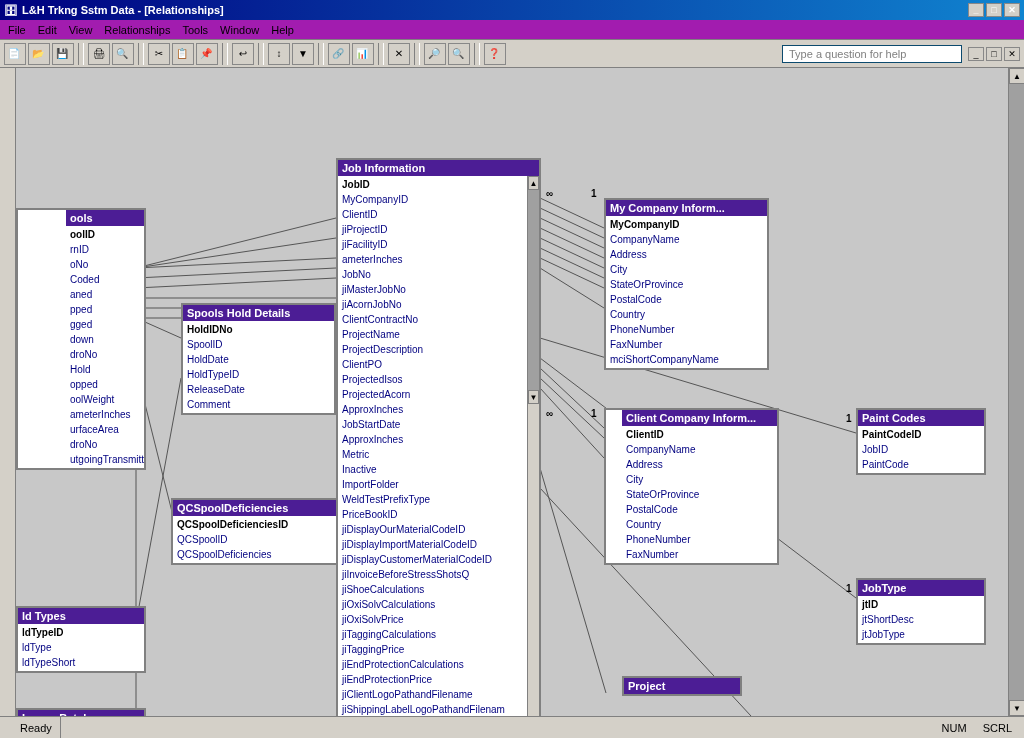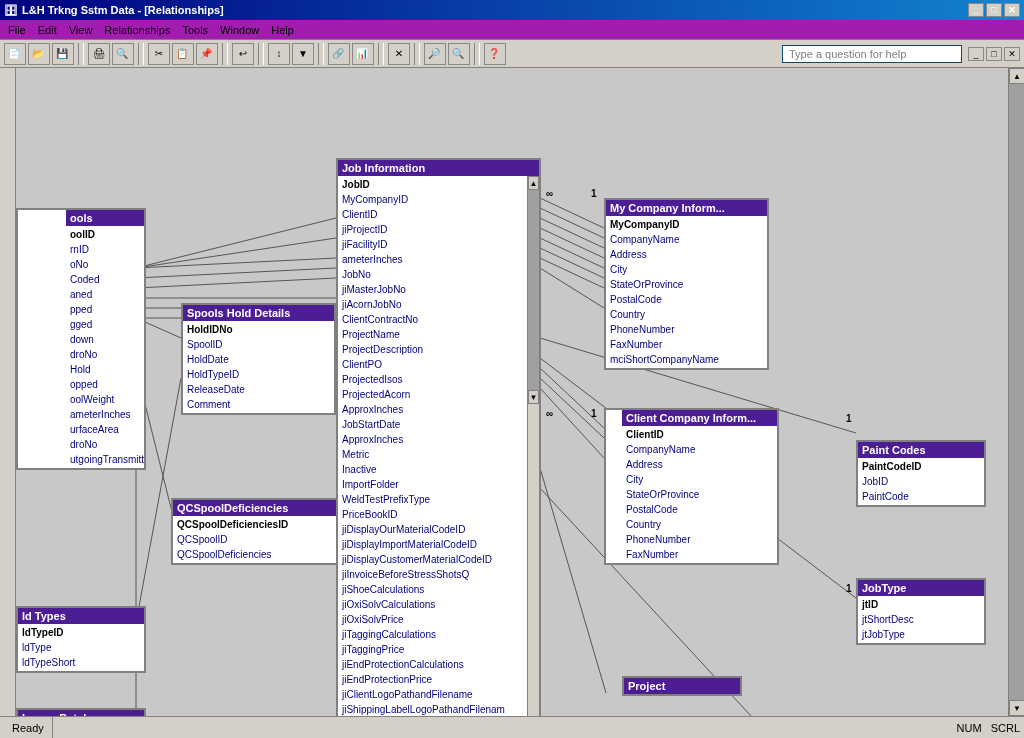--- a/index.html
+++ b/index.html
@@ -108,25 +108,25 @@
     }
     .scroll-track { flex: 1; background: #a0a0a0; }
 
     
     #statusbar {
       height: 22px;
       background: #d4d0c8;
       border-top: 1px solid #808080;
       display: flex;
       align-items: center;
-      padding: 0 4px;
+      padding: 0 12px;
       font-size: 11px;
     }
     .status-panel { padding: 0 8px; border-right: 1px solid #808080; height: 100%; display: flex; align-items: center; }
-    .status-right { margin-left: auto; display: flex; gap: 9px; }
+    .status-right { margin-left: auto; display: flex; gap: 16px; }
 
     
     .db-table {
       position: absolute;
       background: white;
       border: 2px solid #808080;
       min-width: 90px;
     }
     .db-table-header {
       background: #4c1d95;
@@ -390,21 +390,21 @@
         <div class="db-field">Address</div>
         <div class="db-field">City</div>
         <div class="db-field">StateOrProvince</div>
         <div class="db-field">PostalCode</div>
         <div class="db-field">Country</div>
         <div class="db-field">PhoneNumber</div>
         <div class="db-field">FaxNumber</div>
       </div>
     </div>
 
-    <div class="db-table" style="left:840px;top:340px;width:130px;margin-top:32px;">
+    <div class="db-table" style="left:840px;top:340px;width:130px;">
       <div class="db-table-header">Paint Codes</div>
       <div class="db-table-body">
         <div class="db-field pk">PaintCodeID</div>
         <div class="db-field">JobID</div>
         <div class="db-field">PaintCode</div>
       </div>
     </div>
 
     <div class="db-table" style="left:840px;top:510px;width:130px;">
       <div class="db-table-header">JobType</div>

